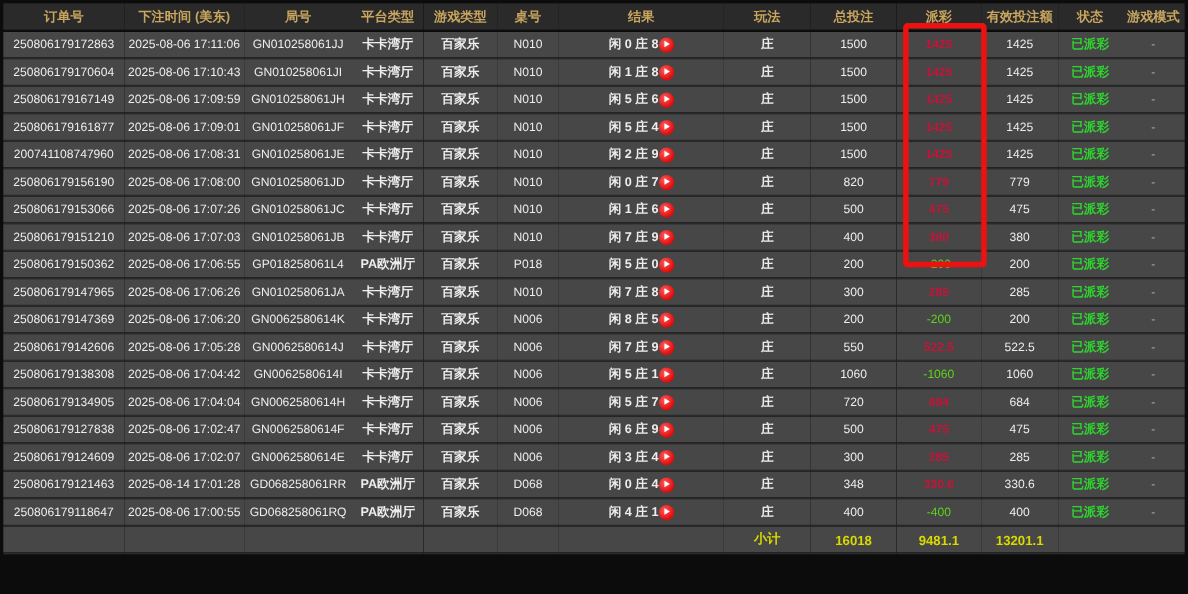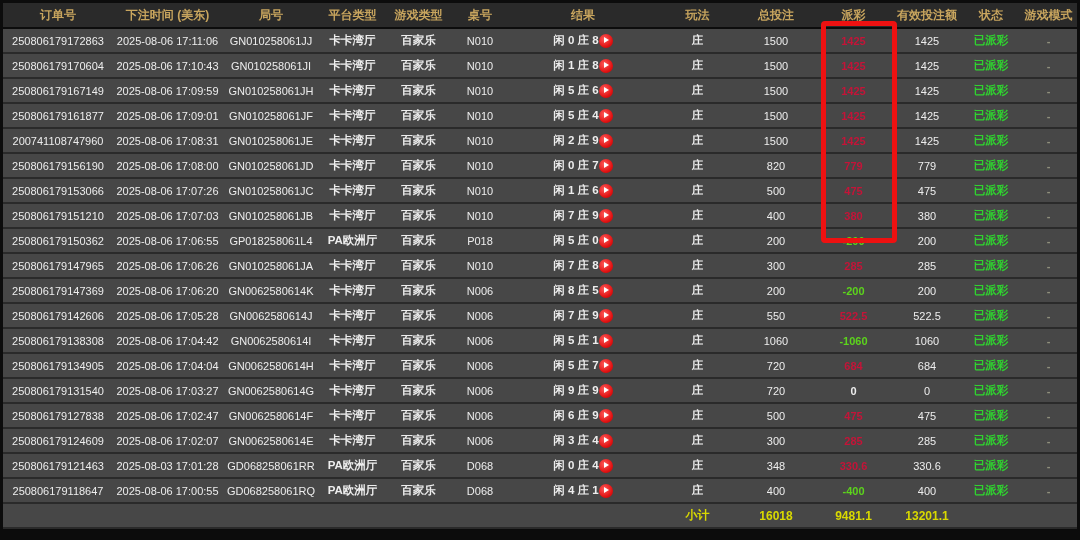--- a/index.html
+++ b/index.html
@@ -16,21 +16,21 @@
     font-size:12px;text-align:center;border-bottom:2px solid #0c0c0c;
     white-space:nowrap;overflow:hidden;
   }
   td{
     height:23px;background:#474747;color:#ededed;font-size:11px;
     text-align:center;border-bottom:2px solid #2a2a2a;
     white-space:nowrap;overflow:hidden;padding:0;
   }
   td.cn{font-weight:700;font-size:11.5px;}
   td.pos{color:#c41438;font-weight:700;}
-  td.neg{color:#5cd41c;font-weight:700;}
+  td.neg{color:#5cd41c;font-weight:400;}
   td.zero{color:#ededed;font-weight:700;}
   td.status{color:#2fd32f;}
   td.dash{color:#8f8f7c;font-weight:700;}
   tr.summary td{color:#d9d900;font-weight:700;font-size:12px;}
   .rwrap{display:flex;align-items:center;justify-content:center;height:100%;}
   .rwrap .cn{color:#ededed;font-weight:700;font-size:11.5px;}
   .play{
     width:14px;height:14px;border-radius:50%;flex:0 0 14px;
     background:radial-gradient(circle at 38% 35%,#ff5a5a,#e01010 65%,#b00808);
     position:relative;cursor:pointer;
@@ -357,40 +357,20 @@
             </div>
           </td>
           <td class="cn">庄</td>
           <td>720</td>
           <td class="pos">684</td>
           <td>684</td>
           <td class="status cn">已派彩</td>
           <td class="dash">-</td>
         </tr>
         <tr>
-          <td>250806179131540</td>
-          <td>2025-08-06 17:03:27</td>
-          <td>GN0062580614G</td>
-          <td class="cn">卡卡湾厅</td>
-          <td class="cn">百家乐</td>
-          <td>N006</td>
-          <td class="result-cell">
-            <div class="rwrap">
-              <span class="cn">闲 9 庄 9</span>
-              <span class="play"></span>
-            </div>
-          </td>
-          <td class="cn">庄</td>
-          <td>720</td>
-          <td class="zero">0</td>
-          <td>0</td>
-          <td class="status cn">已派彩</td>
-          <td class="dash">-</td>
-        </tr>
-        <tr>
           <td>250806179127838</td>
           <td>2025-08-06 17:02:47</td>
           <td>GN0062580614F</td>
           <td class="cn">卡卡湾厅</td>
           <td class="cn">百家乐</td>
           <td>N006</td>
           <td class="result-cell">
             <div class="rwrap">
               <span class="cn">闲 6 庄 9</span>
               <span class="play"></span>
@@ -418,21 +398,21 @@
           </td>
           <td class="cn">庄</td>
           <td>300</td>
           <td class="pos">285</td>
           <td>285</td>
           <td class="status cn">已派彩</td>
           <td class="dash">-</td>
         </tr>
         <tr>
           <td>250806179121463</td>
-          <td>2025-08-03 17:01:28</td>
+          <td>2025-08-14 17:01:28</td>
           <td>GD068258061RR</td>
           <td class="cn">PA欧洲厅</td>
           <td class="cn">百家乐</td>
           <td>D068</td>
           <td class="result-cell">
             <div class="rwrap">
               <span class="cn">闲 0 庄 4</span>
               <span class="play"></span>
             </div>
           </td>

